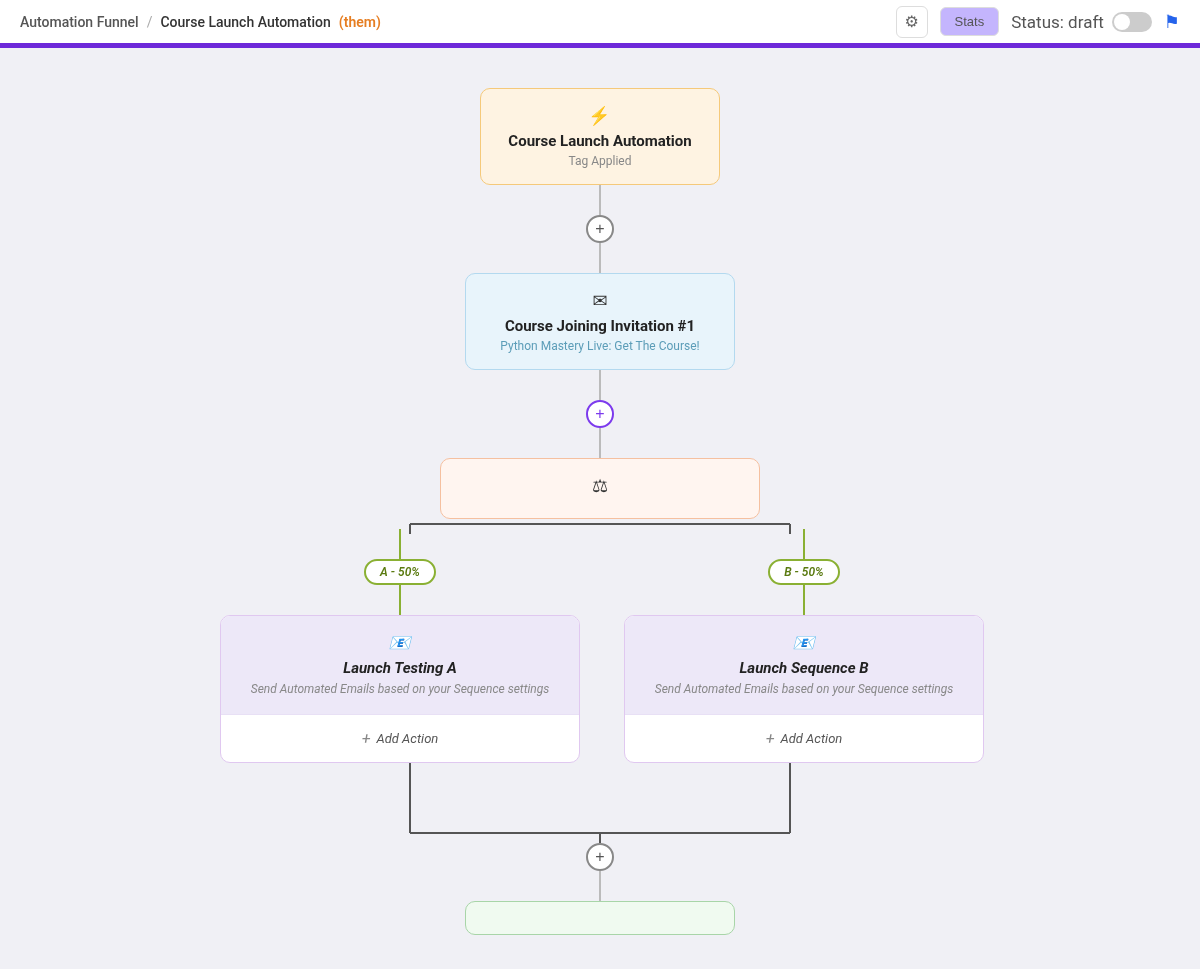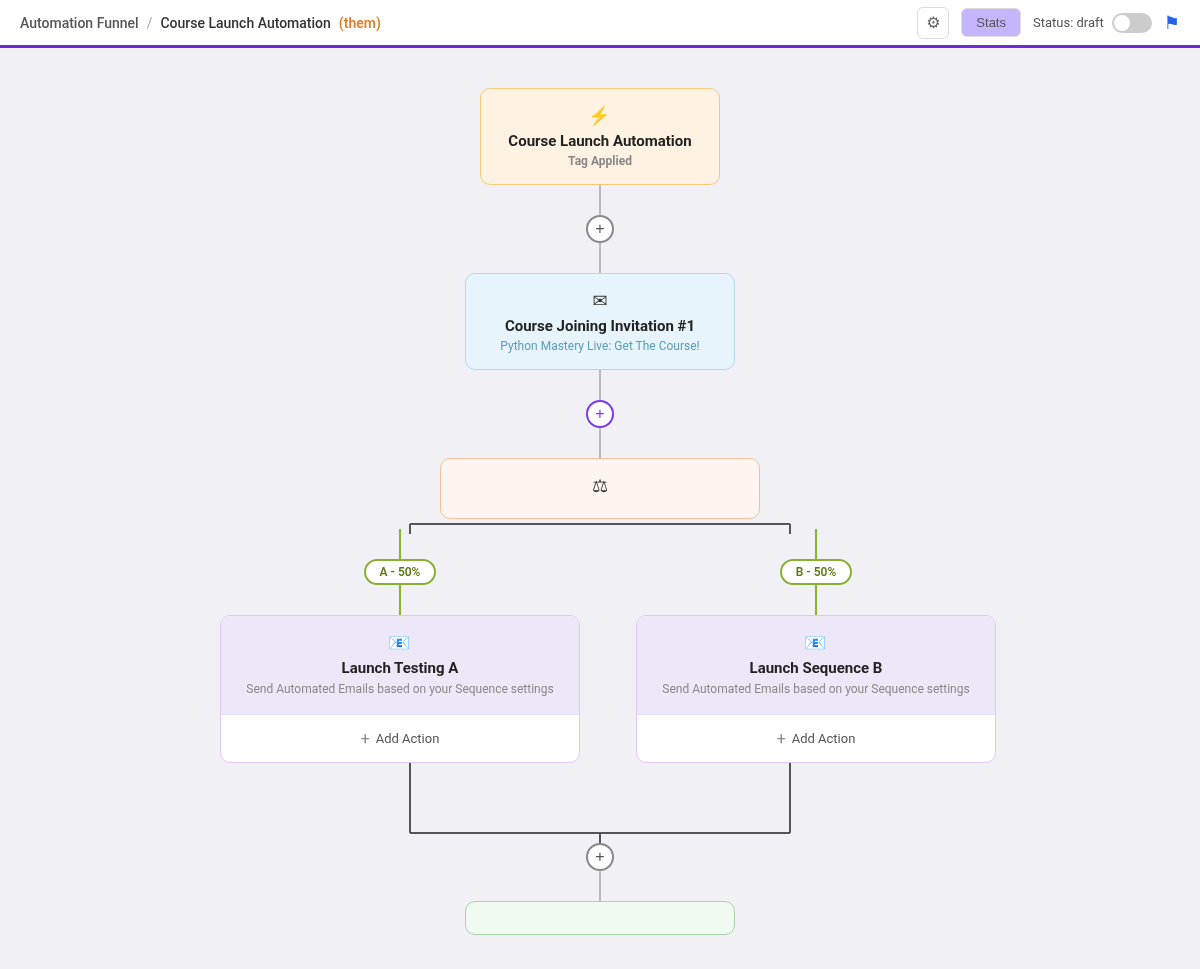--- a/index.html
+++ b/index.html
@@ -10,21 +10,21 @@
       color: #333;
     }
 
     
     .header {
       display: flex;
       align-items: center;
       justify-content: space-between;
       padding: 12px 20px;
       background: #fff;
-      border-bottom: 3px solid #6d28d9;
+      border-bottom: 5px solid #6d28d9;
       height: 48px;
     }
     .header-left {
       display: flex;
       align-items: center;
       gap: 8px;
       font-size: 14px;
     }
     .header-left .funnel-link {
       color: #555;
@@ -62,21 +62,21 @@
       border-radius: 6px;
       background: #c4b5fd;
       font-size: 13px;
       cursor: pointer;
       color: #555;
     }
     .status-row {
       display: flex;
       align-items: center;
       gap: 8px;
-      font-size: 13px;
+      font-size: 17px;
       color: #555;
     }
     .toggle {
       width: 40px; height: 20px;
       background: #ccc;
       border-radius: 10px;
       position: relative;
       cursor: pointer;
     }
     .toggle::after {
@@ -126,21 +126,21 @@
       font-size: 12px;
       color: #666;
     }
 
     .trigger-node {
       background: #fef3e2;
       border: 1.5px solid #f5c97a;
       width: 240px;
     }
     .trigger-node .node-title { color: #222; }
-    .trigger-node .node-subtitle { color: #888; font-weight: bold; }
+    .trigger-node .node-subtitle { color: #888; }
 
     .email-node {
       background: #e8f4fb;
       border: 1.5px solid #b3d9ef;
       width: 270px;
     }
     .email-node .node-title { color: #222; }
     .email-node .node-subtitle { color: #5c9db8; font-size: 12px; }
 
     .split-node {
@@ -298,21 +298,21 @@
     <svg width="760" height="10" style="overflow:visible;">
 
       <line x1="380" y1="0" x2="190" y2="0" stroke="#555" stroke-width="2"></line>
       <line x1="190" y1="0" x2="190" y2="10" stroke="#555" stroke-width="2"></line>
 
       <line x1="380" y1="0" x2="570" y2="0" stroke="#555" stroke-width="2"></line>
       <line x1="570" y1="0" x2="570" y2="10" stroke="#555" stroke-width="2"></line>
     </svg>
   </div>
 
-  <div style="display:flex;gap:56px;align-items:flex-start;width:760px;justify-content:space-between;">
+  <div style="display:flex;gap:44px;align-items:flex-start;width:760px;justify-content:space-between;font-style:italic;">
 
     <div class="branch">
 
       <div style="width:2px;height:30px;background:#8ab033;margin:0 auto;"></div>
       <div class="branch-label">A - 50%</div>
       <div style="width:2px;height:30px;background:#8ab033;margin:0 auto;"></div>
       <div class="seq-card">
         <div class="seq-card-inner">
           <span class="node-icon">📧</span>
           <div class="node-title">Launch Testing A</div>

